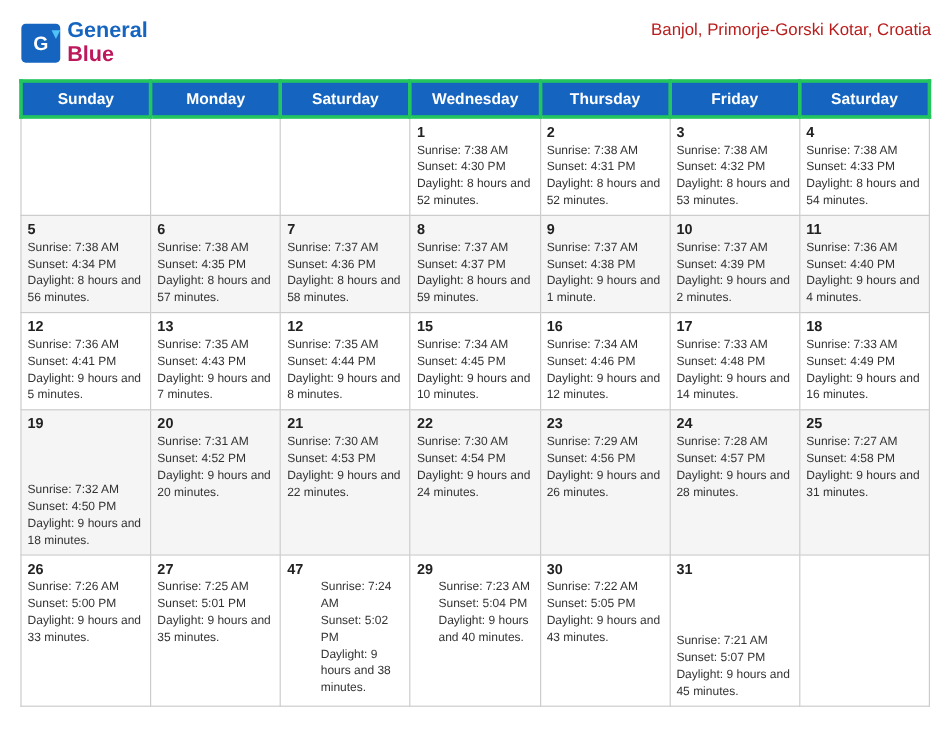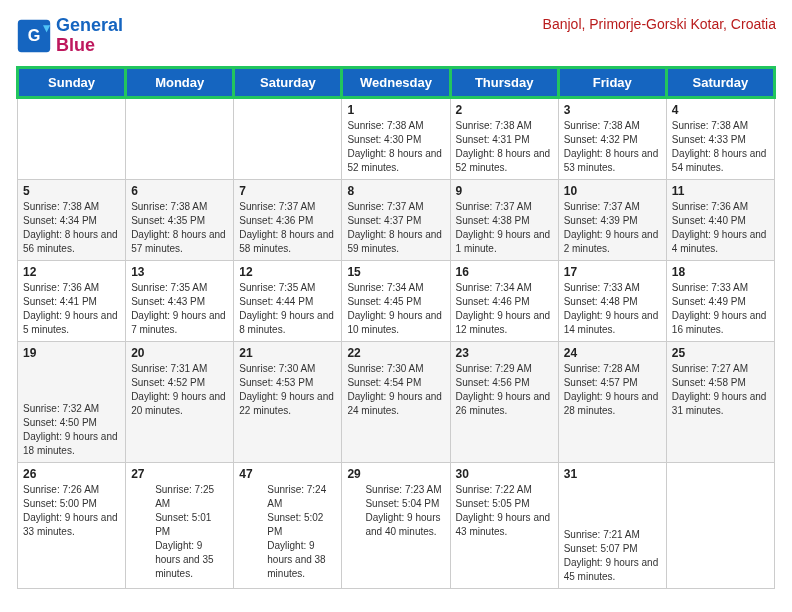--- a/index.html
+++ b/index.html
@@ -287,21 +287,21 @@
       </tr>
       <tr>
         <td>
           <div class="day-number">26</div>
           <div class="day-info" style="white-space: pre-line;">Sunrise: 7:26 AM
 Sunset: 5:00 PM
 Daylight: 9 hours and 33 minutes.</div>
         </td>
         <td>
           <div class="day-number">27</div>
-          <div class="day-info" style="white-space: pre-line; margin-left: 24px;">Sunrise: 7:25 AM
+          <div class="day-info" style="white-space: pre-line;">Sunrise: 7:25 AM
 Sunset: 5:01 PM
 Daylight: 9 hours and 35 minutes.</div>
         </td>
         <td>
           <div class="day-number">47</div>
           <div class="day-info" style="white-space: pre-line; margin-left: 28px;">Sunrise: 7:24 AM
 Sunset: 5:02 PM
 Daylight: 9 hours and 38 minutes.</div>
         </td>
         <td>

